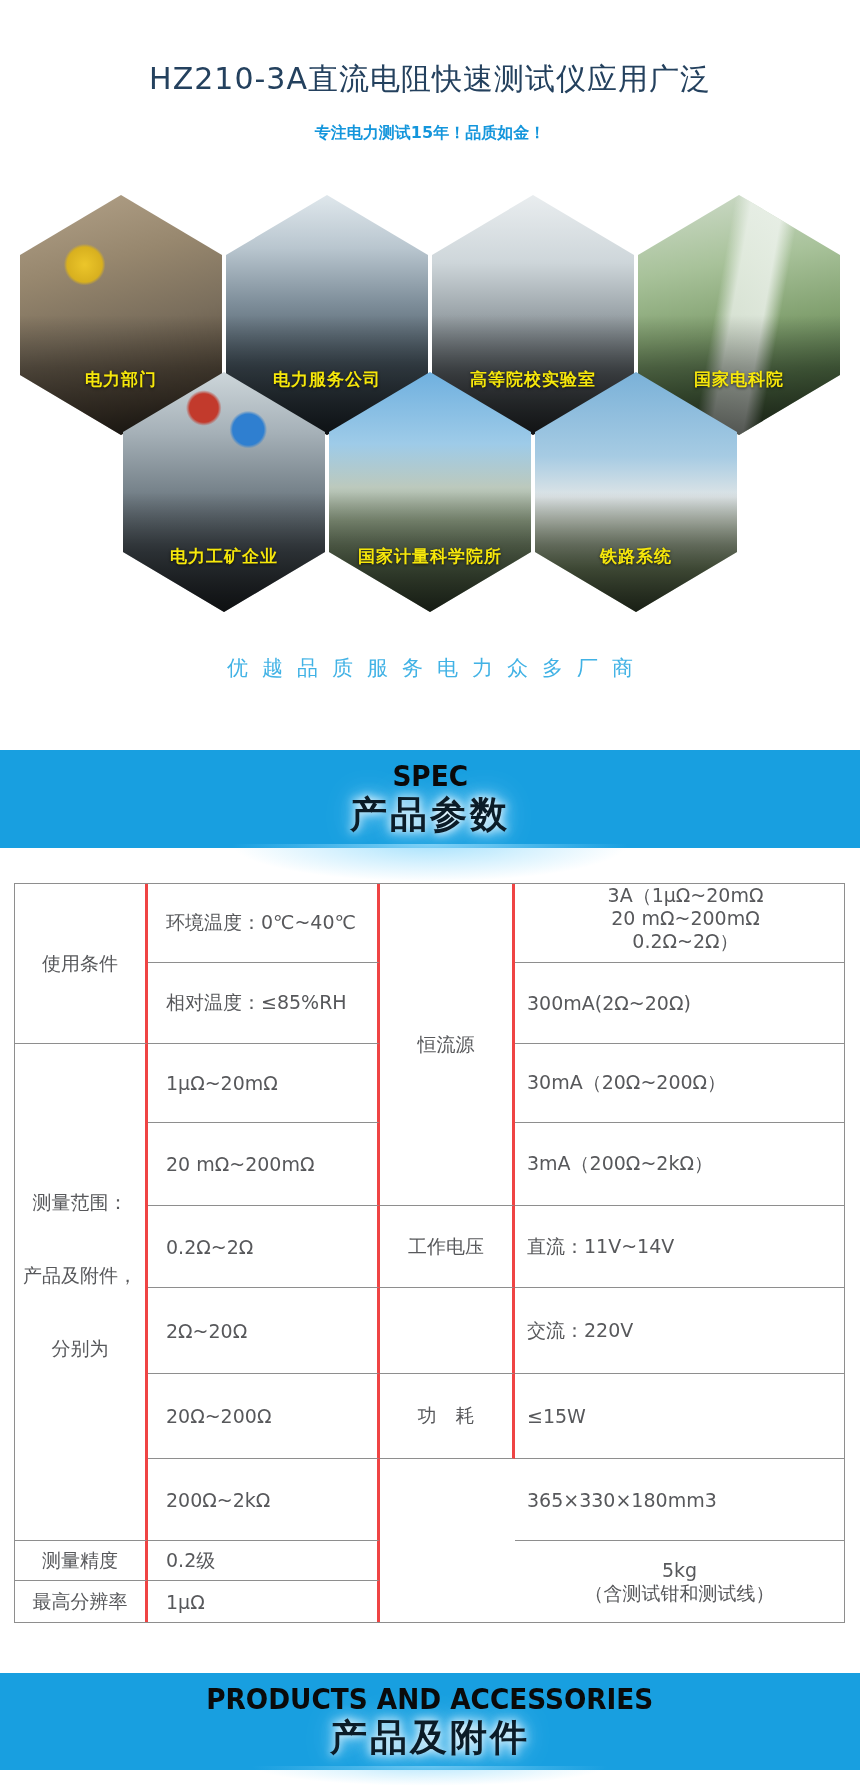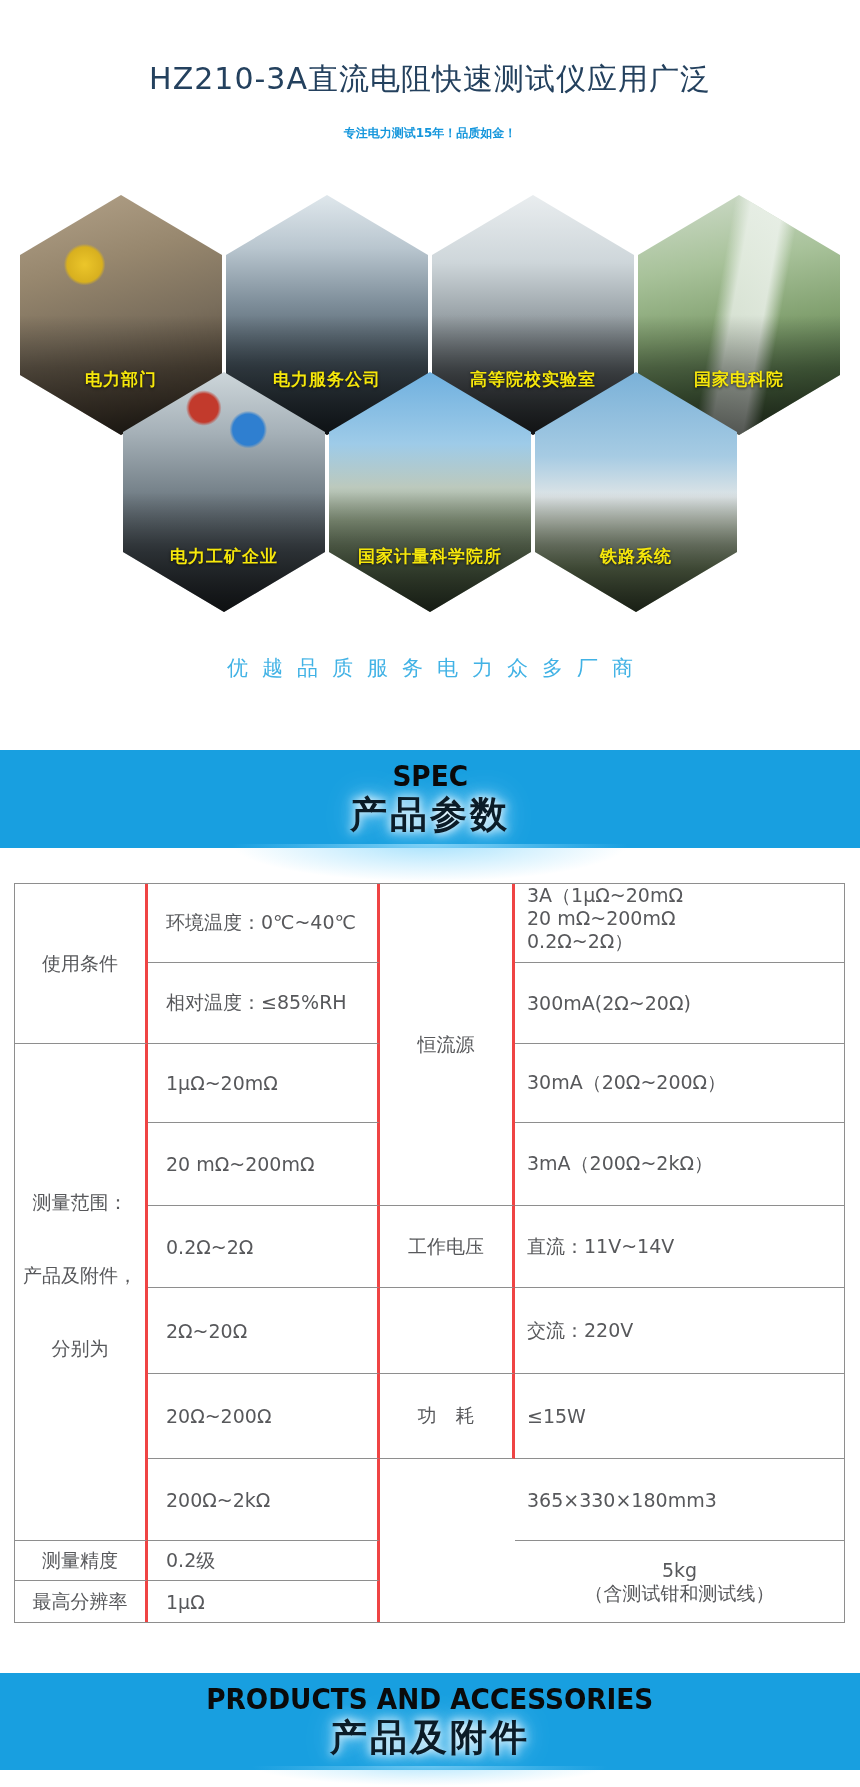--- a/index.html
+++ b/index.html
@@ -3,21 +3,21 @@
 <meta charset="utf-8">
 <style>
   html,body{margin:0;padding:0;background:#fff;}
   .page{position:relative;width:860px;height:1787px;background:#ffffff;overflow:hidden;
         font-family:"DejaVu Sans","Liberation Sans",sans-serif;}
 
   
   .page-title{position:absolute;top:58px;left:0;width:100%;text-align:center;
     font-size:30px;line-height:42px;color:#24415e;font-weight:500;letter-spacing:1px;}
   .page-subtitle{position:absolute;top:120px;left:0;width:100%;text-align:center;
-    font-size:12px;line-height:26px;color:#1496dc;font-weight:bold;}
+    font-size:16px;line-height:26px;color:#1496dc;font-weight:bold;}
 
   
   .hex{position:absolute;width:202px;height:240px;
     clip-path:polygon(50% 0%,100% 25%,100% 75%,50% 100%,0% 75%,0% 25%);}
   .hex::after{content:"";position:absolute;inset:0;
     background:linear-gradient(180deg,rgba(0,0,0,0) 50%,rgba(0,0,0,.35) 72%,rgba(0,0,0,.6) 100%);}
   .hex .app-label{position:absolute;left:0;right:0;bottom:44px;z-index:2;text-align:center;
     font-size:17px;font-weight:bold;color:#f6e70b;text-shadow:0 1px 3px rgba(0,0,0,.75);letter-spacing:1px;}
   .r1{top:195px}.r2{top:372px}
   .p1{left:20px}.p2{left:226px}.p3{left:432px}.p4{left:638px}
@@ -59,21 +59,21 @@
     grid-template-rows:79px 81px 79px 83px 82px 86px 85px 82px 40px 41px;
     color:#57585b;font-size:19px;}
   .tcell{box-sizing:border-box;border-right:3px solid #ef4444;border-bottom:1px solid #8e8e8e;
     display:flex;align-items:center;justify-content:center;text-align:center;}
   .val{justify-content:flex-start;text-align:left;padding-left:18px;}
   .dval{justify-content:flex-start;text-align:left;padding-left:12px;}
   .er{border-right:none;} .eb{border-bottom:none;}
   .cell-usage{grid-area:1/1/3/2;}
   .cell-temp{grid-area:1/2/2/3;} .cell-hum{grid-area:2/2/3/3;}
   .cell-cs{grid-area:1/3/5/4;}
-  .cell-d1{grid-area:1/4/2/5;flex-direction:column;align-items:flex-start;line-height:23px;}
+  .cell-d1{grid-area:1/4/2/5;flex-direction:column;align-items:center;line-height:23px;}
   .cell-d2{grid-area:2/4/3/5;} .cell-d3{grid-area:3/4/4/5;} .cell-d4{grid-area:4/4/5/5;}
   .cell-range{grid-area:3/1/9/2;flex-direction:column;line-height:73px;padding-bottom:34px;}
   .cell-b3{grid-area:3/2/4/3;} .cell-b4{grid-area:4/2/5/3;} .cell-b5{grid-area:5/2/6/3;}
   .cell-b6{grid-area:6/2/7/3;} .cell-b7{grid-area:7/2/8/3;} .cell-b8{grid-area:8/2/9/3;}
   .cell-volt{grid-area:5/3/6/4;} .cell-dc{grid-area:5/4/6/5;}
   .cell-cempty{grid-area:6/3/7/4;} .cell-ac{grid-area:6/4/7/5;}
   .cell-pw{grid-area:7/3/8/4;} .cell-pwv{grid-area:7/4/8/5;}
   .cell-dim{grid-area:8/3/9/4;} .cell-dimv{grid-area:8/4/9/5;}
   .cell-acc{grid-area:9/1/10/2;} .cell-accv{grid-area:9/2/10/3;}
   .cell-res{grid-area:10/1/11/2;} .cell-resv{grid-area:10/2/11/3;}

